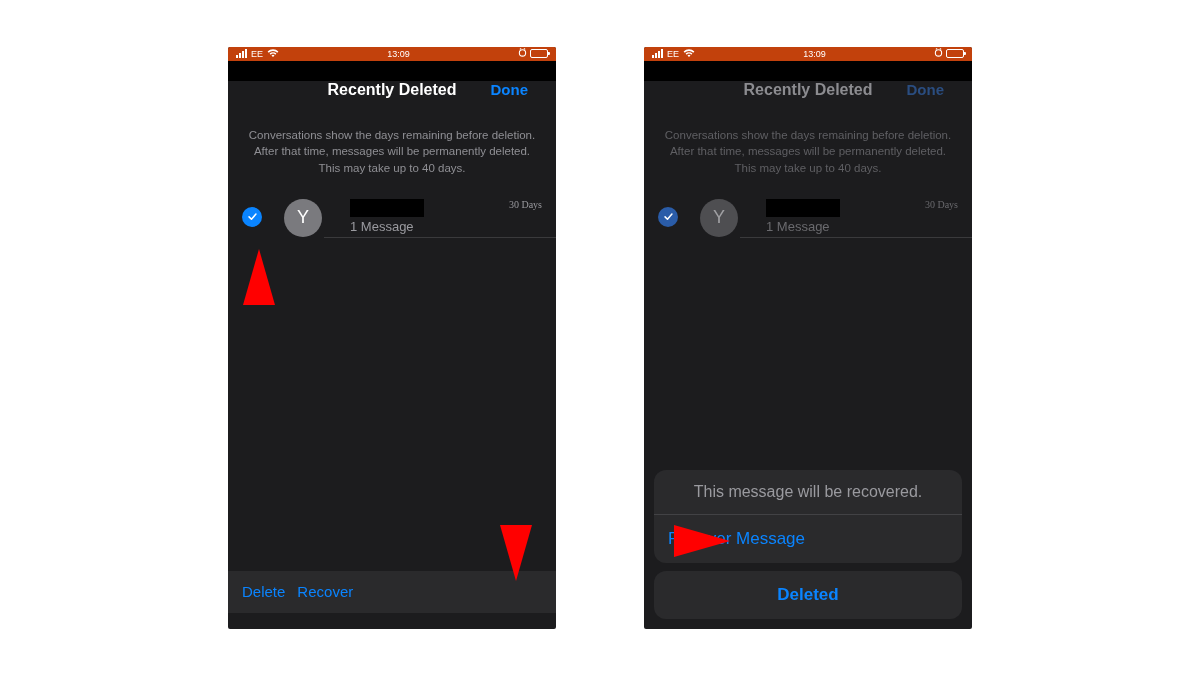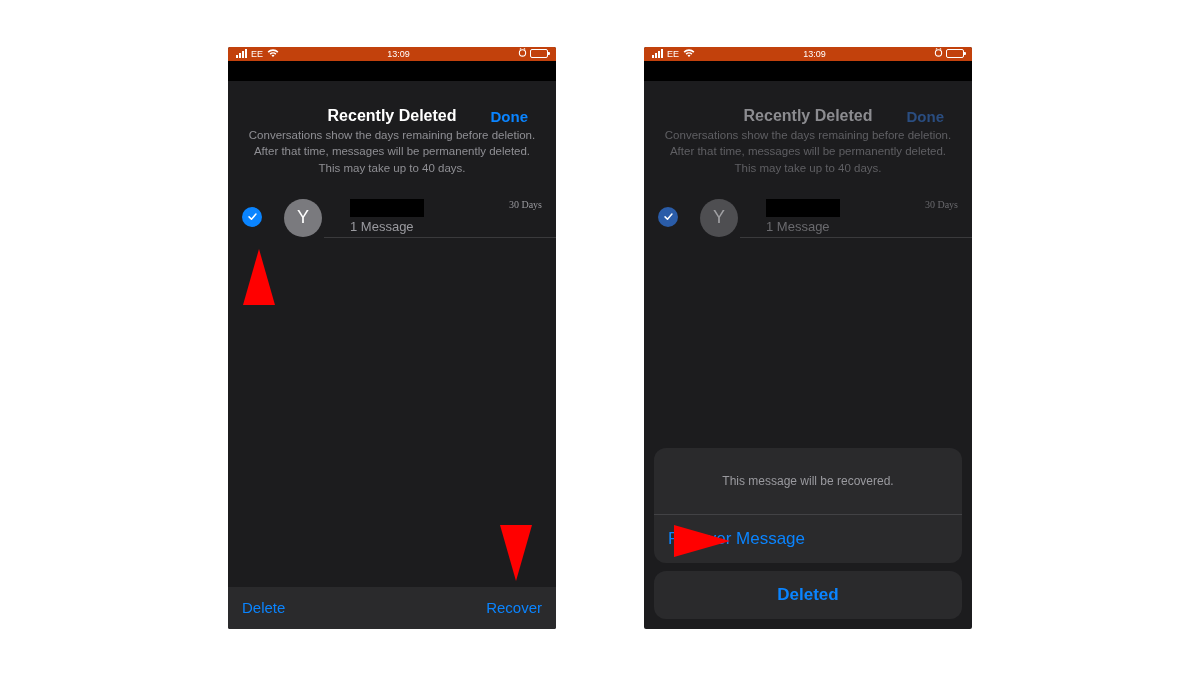--- a/index.html
+++ b/index.html
@@ -78,21 +78,21 @@
       border-radius: 1px;
     }
 
     .black-strip {
       background: #000;
       height: 20px;
     }
 
     .nav-bar {
       display: flex;
-      align-items: flex-end;
+      align-items: flex-start;
       justify-content: center;
       position: relative;
       height: 44px;
     }
     .nav-title {
       color: #fff;
       font-size: 16px;
       font-weight: 600;
     }
     .nav-done {
@@ -170,29 +170,29 @@
       position: relative;
       margin-top: 2px;
     }
     .row-border {
       border-bottom: 0.5px solid #3a3a3c;
       margin-left: 96px;
     }
 
     .toolbar {
       position: absolute;
-      bottom: 0;
+      bottom: 16px;
       left: 0;
       right: 0;
       height: 42px;
       background: #2a2a2c;
       display: flex;
       align-items: center;
-      justify-content: space-between;
       padding: 0 14px;
+      gap: 12px;
     }
     .toolbar-btn {
       color: #0a84ff;
       font-size: 15px;
     }
 
     
     .dimmed .nav-title { color: #8c8c90; }
     .dimmed .nav-done { color: #2a4d80; }
     .dimmed .description { color: #5f5f63; }
@@ -207,23 +207,23 @@
       left: 10px;
       right: 10px;
     }
     .sheet-group {
       background: #2a2a2c;
       border-radius: 12px;
       overflow: hidden;
     }
     .sheet-header {
       color: #9a9a9f;
-      font-size: 12px;
+      font-size: 16px;
       text-align: center;
-      padding: 26px;
+      padding: 13px;
       border-bottom: 0.5px solid #424245;
     }
     .sheet-btn {
       color: #0a84ff;
       font-size: 17px;
       padding: 14px;
     }
     .sheet-cancel {
       background: #2a2a2c;
       border-radius: 12px;

